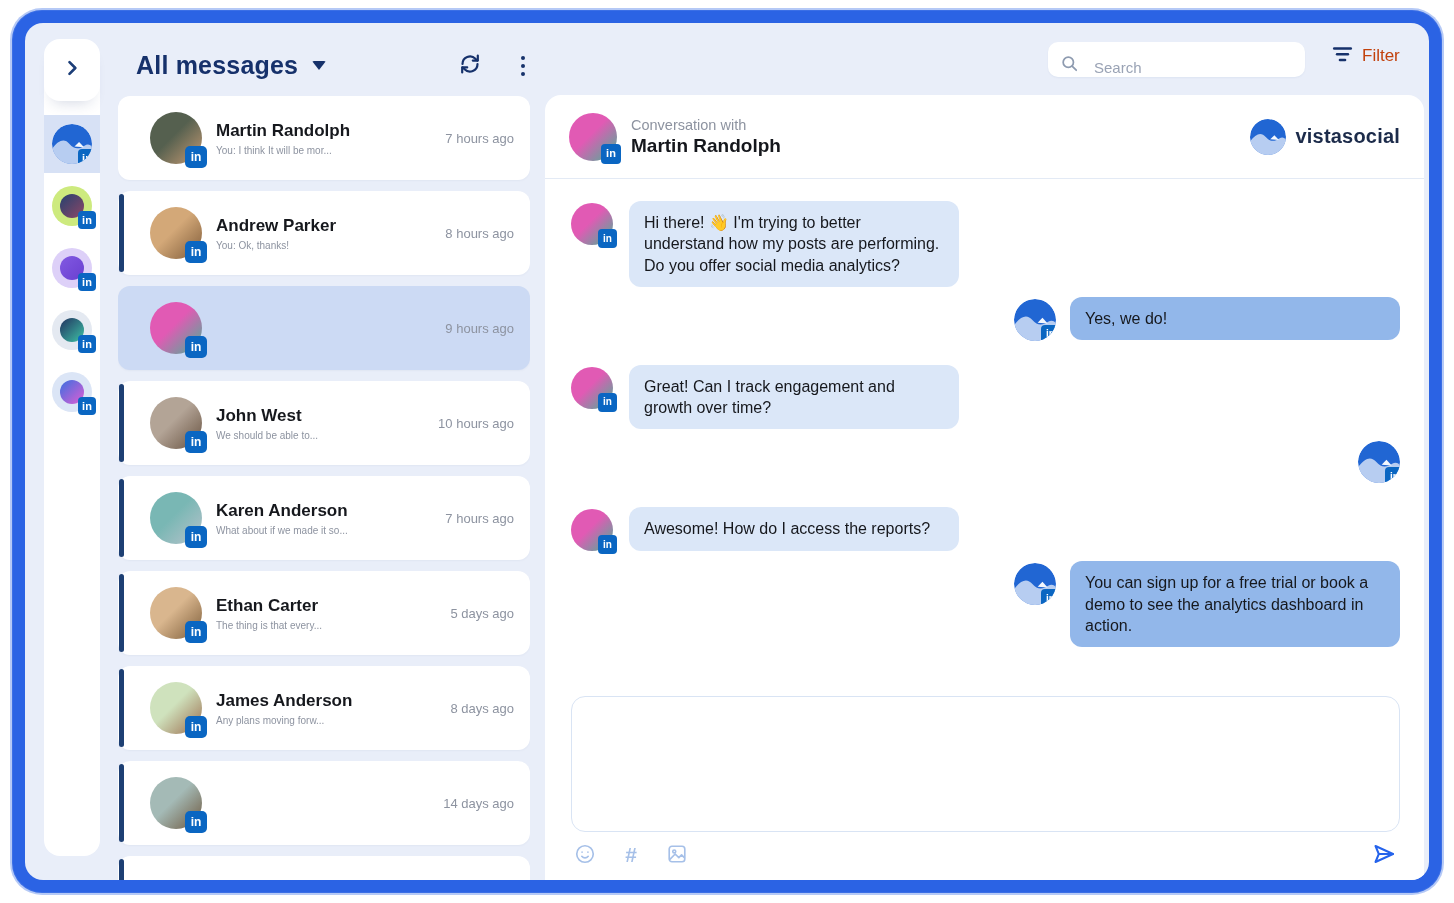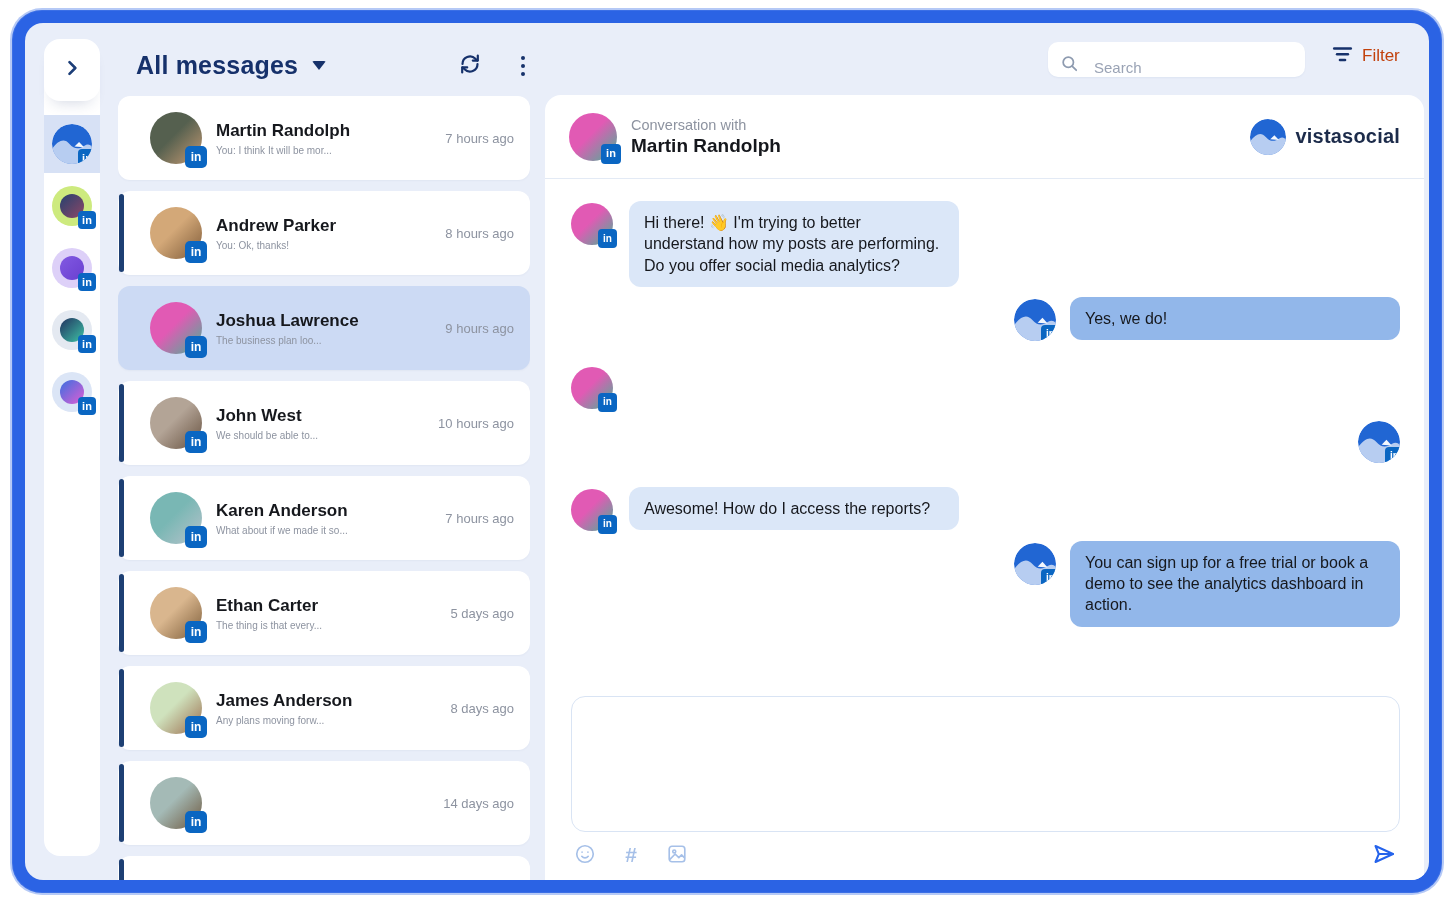--- a/index.html
+++ b/index.html
@@ -199,24 +199,20 @@
           <div class="cinfo">
             <div class="cname">Andrew Parker</div>
             <div class="cpreview">You: Ok, thanks!</div>
           </div>
           <div class="ctime">8 hours ago</div>
         </div>
         <div class="conv-card selected">
           <div class="cavatar" style="background: linear-gradient(135deg, rgb(225, 90, 180) 0%, rgb(225, 90, 180) 45%, rgb(66, 182, 148) 100%);">
             <span class="li-badge">in</span>
           </div>
-          <div class="cinfo">
-            <div class="cname">Joshua Lawrence</div>
-            <div class="cpreview">The business plan loo...</div>
-          </div>
           <div class="ctime">9 hours ago</div>
         </div>
         <div class="conv-card accent">
           <div class="cavatar" style="background: linear-gradient(135deg, rgb(179, 164, 150) 0%, rgb(179, 164, 150) 45%, rgb(102, 80, 63) 100%);">
             <span class="li-badge">in</span>
           </div>
           <div class="cinfo">
             <div class="cname">John West</div>
             <div class="cpreview">We should be able to...</div>
           </div>
@@ -297,20 +293,21 @@
                 <path d="M27 27 l 5.5 -5.5 l 6 6.5 z" fill="#ffffff" opacity="0.95"></path>
               </svg>
               <span class="li-badge">in</span>
             </div>
             <div class="bubble">Yes, we do!</div>
           </div>
           <div class="msg in">
             <div class="mavatar" style="background: linear-gradient(135deg, rgb(225, 90, 180) 0%, rgb(225, 90, 180) 45%, rgb(66, 182, 148) 100%);">
               <span class="li-badge">in</span>
             </div>
+            <div class="bubble">Great! Can I track engagement and growth over time?</div>
           </div>
           <div class="msg out">
             <div class="mavatar logo-avatar">
               <svg viewBox="0 0 48 48">
                 <circle cx="24" cy="24" r="24" fill="#2166d3"></circle>
                 <path d="M0 30 C 8 19 15 17 21 24 C 27 31 33 30 39 26 C 43 23.5 46.5 25 48 28 L 48 48 L 0 48 Z" fill="#b7cdf1"></path>
                 <path d="M27 27 l 5.5 -5.5 l 6 6.5 z" fill="#ffffff" opacity="0.95"></path>
               </svg>
               <span class="li-badge">in</span>
             </div>

